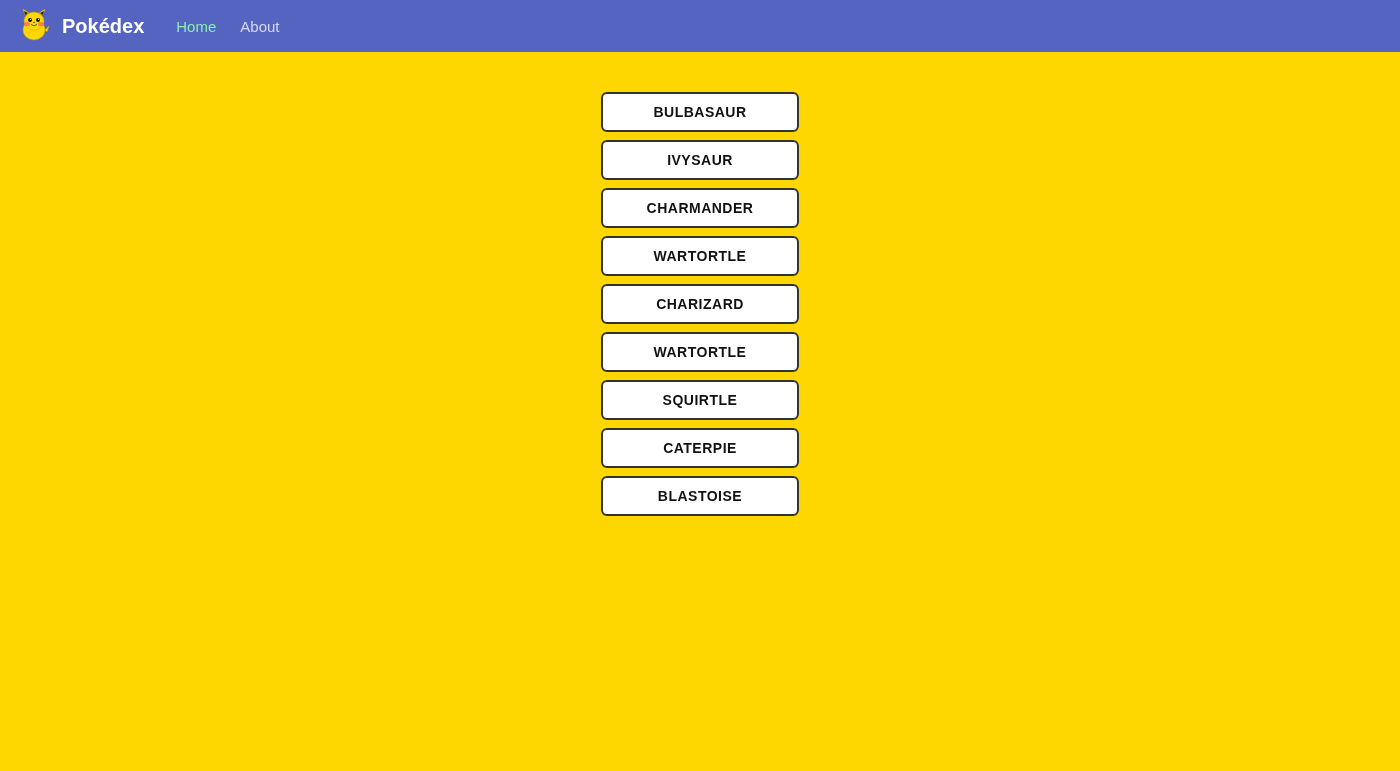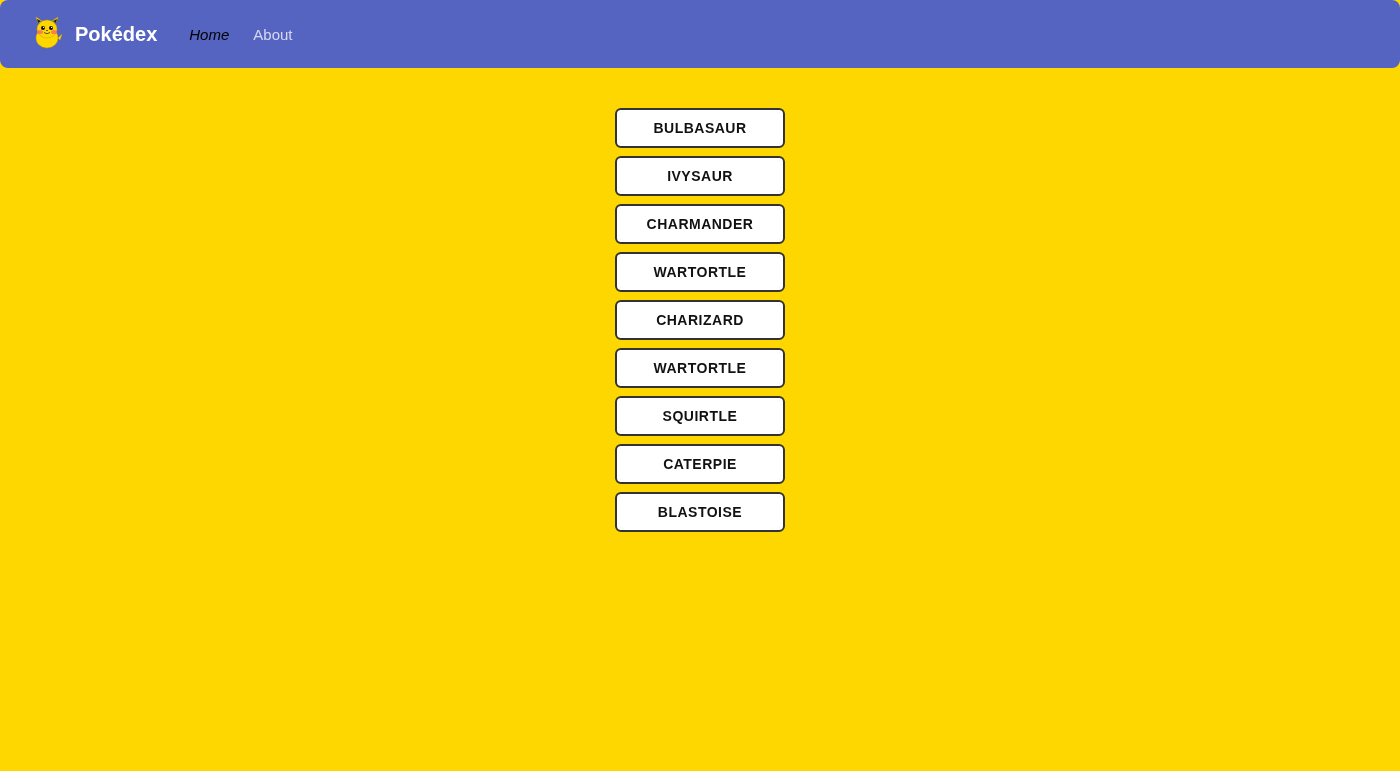--- a/index.html
+++ b/index.html
@@ -12,24 +12,23 @@
       font-family: Arial, sans-serif;
       background-color: #FFD700;
       min-height: 771px;
     }
 
     
     .navbar {
       background-color: #5563C1;
       display: flex;
       align-items: center;
-      padding: 0 29px;
-      height: 68px;
+      padding: 0 16px;
+      height: 52px;
       gap: 16px;
-      border-radius: 8px;
     }
 
     .navbar-brand {
       display: flex;
       align-items: center;
       gap: 10px;
       text-decoration: none;
     }
 
     .navbar-logo {
@@ -52,41 +51,40 @@
 
     .nav-link {
       color: white;
       text-decoration: none;
       font-size: 15px;
       padding: 6px 8px;
       border-radius: 4px;
     }
 
     .nav-link.active {
-      color: #000000;
-      font-style: italic;
+      color: #86efac;
     }
 
     .nav-link.muted {
       color: rgba(255,255,255,0.75);
     }
 
     
     .main-content {
       background-color: #FFD700;
       display: flex;
       flex-direction: column;
       align-items: center;
       padding: 40px 0 40px 0;
       gap: 8px;
     }
 
     .pokemon-button {
       display: block;
-      width: 170px;
+      width: 198px;
       padding: 10px 20px;
       background-color: white;
       border: 2px solid #333;
       border-radius: 6px;
       text-align: center;
       font-size: 14px;
       font-weight: bold;
       letter-spacing: 0.5px;
       cursor: pointer;
       color: #111;

